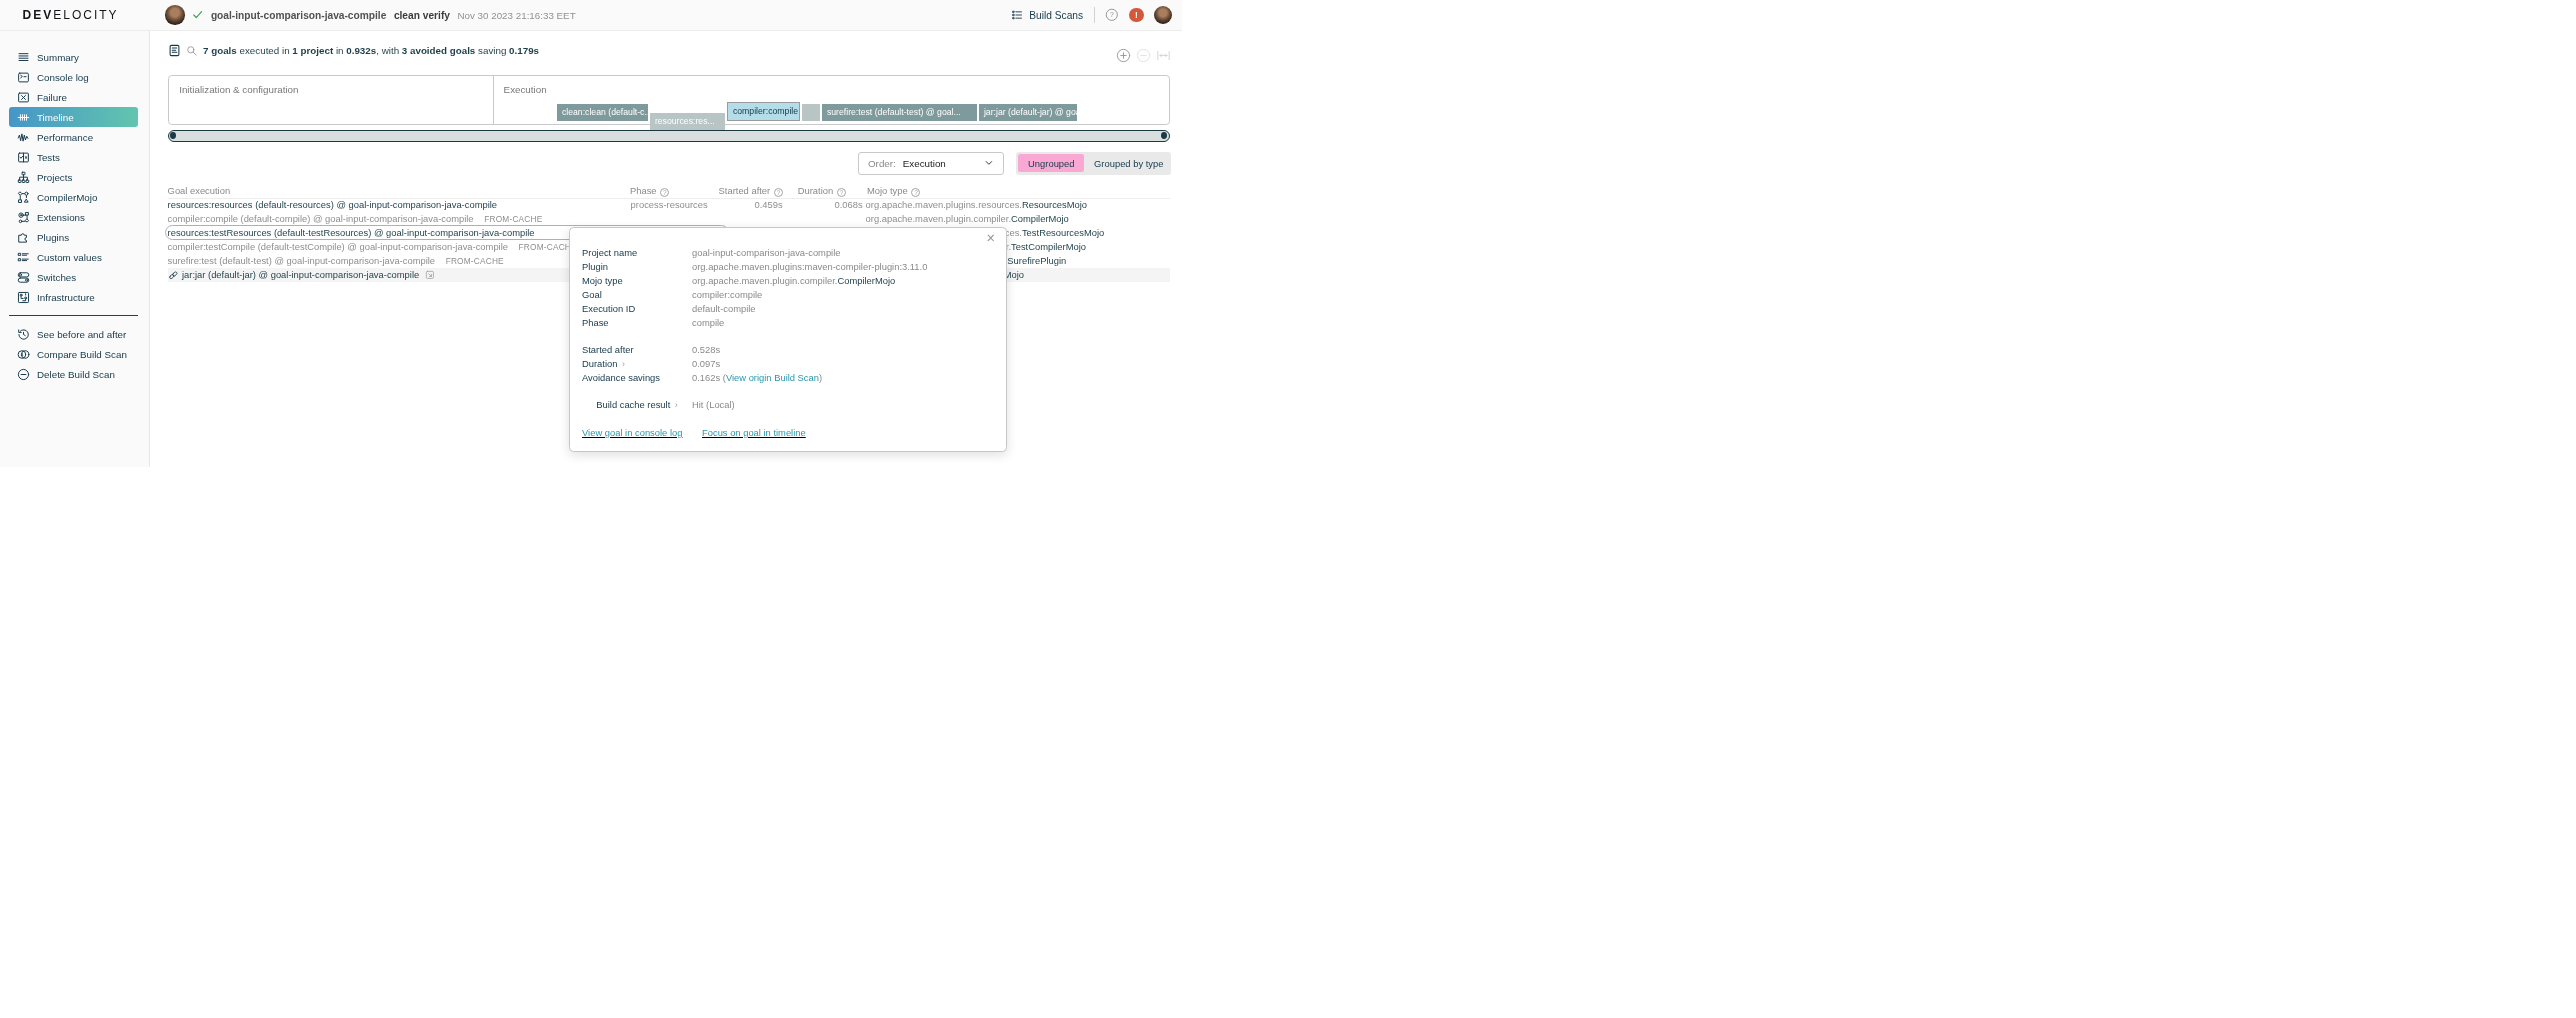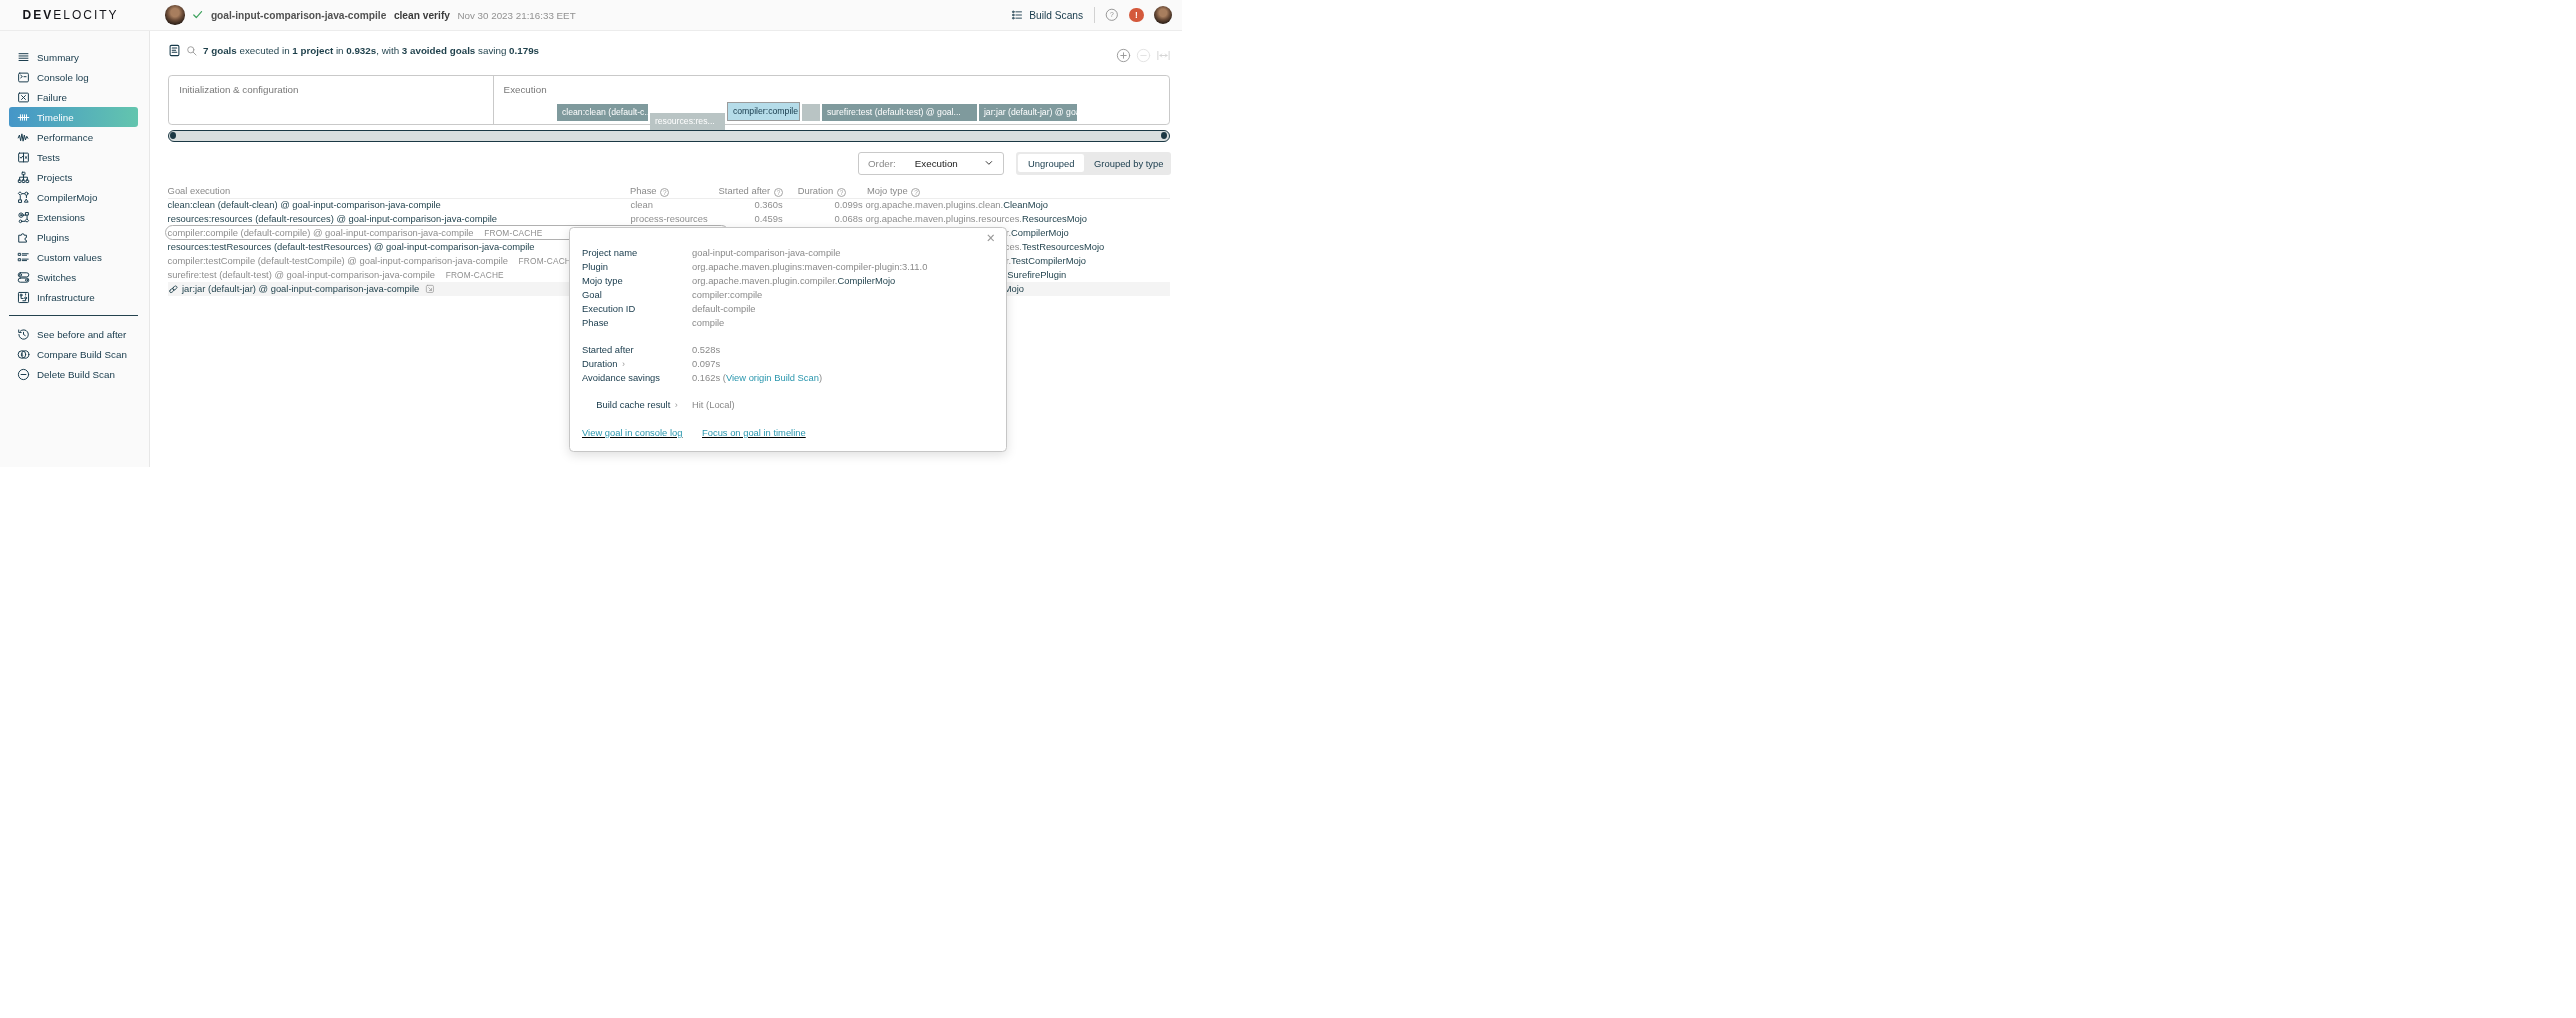--- a/index.html
+++ b/index.html
@@ -52,29 +52,29 @@
   .bar.executed{background:#7f9a9d;}
   .bar.avoided{background:#b9c4c4;}
   .bar.selected{background:#b5dce9;color:#16394a;border:1.5px solid #9b9b9b;top:26px;height:19px;line-height:16px;}
   
   .tl-slider{position:absolute;left:16.6px;top:99px;width:1002px;height:12px;border:1.9px solid #1b3844;
              border-radius:6.8px;background:#d9dede;box-sizing:border-box;cursor:pointer;}
   .hdl{position:absolute;top:0.8px;width:6px;height:6.8px;border-radius:50%;background:#1b3844;}
   .hdl.l{left:1.5px;} .hdl.r{right:1.5px;}
   
   .order{position:absolute;left:707px;top:121px;width:146px;height:22.6px;border:0.8px solid #c9c9c9;
-         border-radius:3px;background:#fff;display:flex;align-items:center;gap:19px;padding:0 9px;
+         border-radius:3px;background:#fff;display:flex;align-items:center;gap:7px;padding:0 9px;
          box-sizing:border-box;font-size:9.8px;cursor:pointer;}
   .order .olab{color:#8a8a8a;} .order .oval{color:#222;}
   .order svg{margin-left:auto;}
   .seg{position:absolute;left:865px;top:121px;width:155px;height:22.6px;background:#e9e9e9;border-radius:3px;
        display:flex;align-items:center;padding:2.3px;box-sizing:border-box;}
   .seg-btn{height:18px;display:flex;align-items:center;padding:0 9.8px;font-size:9.4px;color:#16394a;
            border-radius:2.3px;cursor:pointer;white-space:nowrap;}
-  .seg-btn.sel{background:#ffffff;}
+  .seg-btn.sel{background:#f9a8d4;}
   
   .thead{position:absolute;left:0;top:154px;width:1031px;height:12px;font-size:9.4px;color:#8a8a8a;}
   .th{position:absolute;white-space:nowrap;}
   .th.goal{left:16.6px;} .th.phase{left:479px;}
   .th.started{right:399px;} .th.dur{right:336px;} .th.mojo{left:716px;}
   .help{display:inline-block;width:9px;height:9px;border:0.8px solid #a5a5a5;border-radius:50%;
         font-size:6.4px;line-height:8.3px;text-align:center;color:#a5a5a5;box-sizing:border-box;
         vertical-align:-0.8px;margin-left:3.8px;}
   .thead-line{position:absolute;left:16.6px;top:167px;width:1002px;height:0.8px;background:#ededed;}
   .rows{position:absolute;left:16.6px;top:167px;width:1002px;z-index:1;}
@@ -364,29 +364,20 @@
         <span class="th goal">Goal execution</span>
         <span class="th phase">Phase<span class="help">?</span></span>
         <span class="th started">Started after<span class="help">?</span></span>
         <span class="th dur">Duration<span class="help">?</span></span>
         <span class="th mojo">Mojo type<span class="help">?</span></span>
       </div>
     <div class="thead-line"></div>
     <div class="rows" id="rows">
         <div class="row">
           <div class="c-goal g-exec">
-            <span>clean:clean (default-clean) @ goal-input-comparison-java-compile</span>
-          </div>
-          <div class="c-phase">clean</div>
-          <div class="c-start">0.360s</div>
-          <div class="c-dur">0.099s</div>
-          <div class="c-mojo"><span class="pkg">org.apache.maven.plugins.clean.</span><span class="cls">CleanMojo</span></div>
-        </div>
-        <div class="row">
-          <div class="c-goal g-exec">
             <span>resources:resources (default-resources) @ goal-input-comparison-java-compile</span>
           </div>
           <div class="c-phase">process-resources</div>
           <div class="c-start">0.459s</div>
           <div class="c-dur">0.068s</div>
           <div class="c-mojo"><span class="pkg">org.apache.maven.plugins.resources.</span><span class="cls">ResourcesMojo</span></div>
         </div>
         <div class="row">
           <div class="c-goal g-avoid">
             <span>compiler:compile (default-compile) @ goal-input-comparison-java-compile</span>

